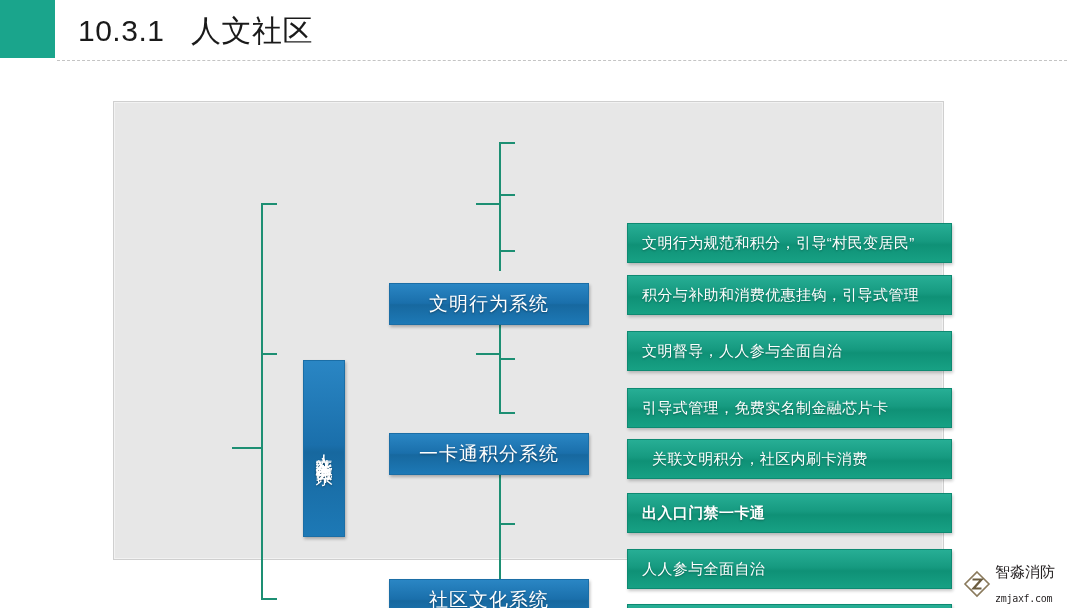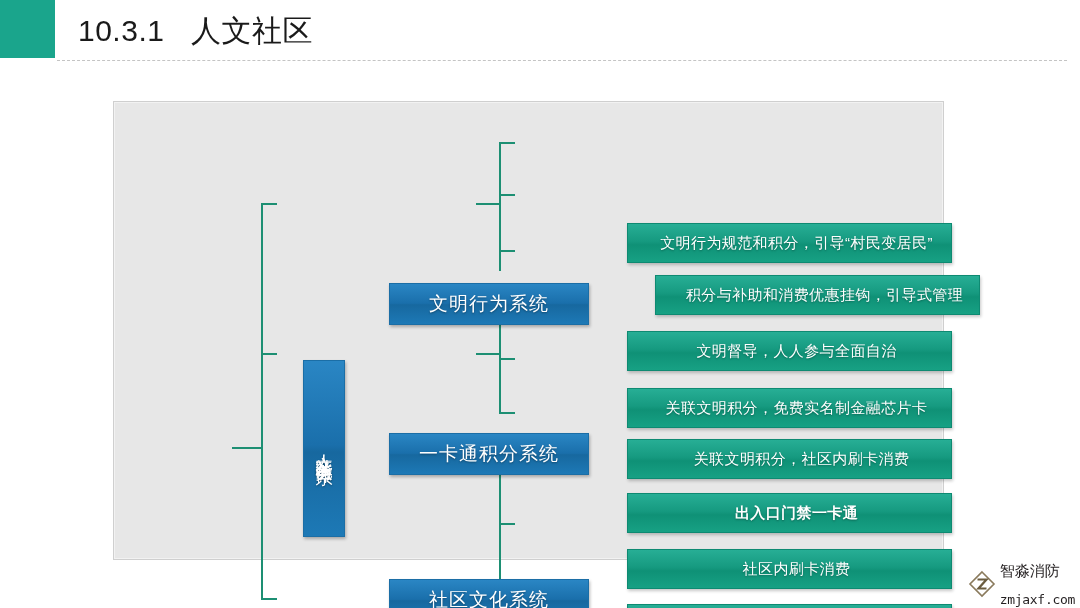--- a/index.html
+++ b/index.html
@@ -112,28 +112,28 @@
   }
   #l2-0 { left: 275px; top: 181px; }
   #l2-1 { left: 275px; top: 331px; text-align: right; }
   #l2-2 { left: 275px; top: 477px; }
 
   
   .node-l3 {
     left: 513px;
     width: 325px;
     height: 40px;
-    justify-content: center;
+    justify-content: flex-start;
     padding-left: 14px;
     font-size: 15px;
     letter-spacing: 0.4px;
     text-shadow: 0 1px 2px rgba(0,0,0,0.3);
   }
   #l3-0 { top: 121px; }
-  #l3-1 { top: 173px; margin-left: 28px; }
+  #l3-1 { top: 173px; }
   #l3-2 { top: 229px; font-family: Liberation Mono, monospace; }
   #l3-3 { top: 286px; }
   #l3-4 { top: 337px; padding-left: 24px; }
   #l3-5 { top: 391px; font-weight: bold; }
   #l3-6 { top: 447px; }
   #l3-7 { top: 502px; }
 
   
   .conn {
     position: absolute;
@@ -145,41 +145,40 @@
 
   
   #logo {
     position: absolute;
     left: 963px;
     top: 567px;
     width: 112px;
     height: 34px;
     display: flex;
     align-items: center;
-    justify-content: flex-end;
   }
   #logo-mark {
     width: 28px;
     height: 28px;
     flex: 0 0 28px;
     position: relative;
   }
   #logo-text {
     margin-left: 4px;
     line-height: 1;
   }
   #logo-cn {
     font-size: 15px;
     color: #231f20;
     letter-spacing: 0px;
     display: block;
     font-family: "Liberation Sans", "DejaVu Sans", sans-serif;
   }
   #logo-url {
-    font-size: 13px;
+    font-size: 10px;
     color: #231f20;
     display: block;
     margin-top: 15px;
     font-family: "DejaVu Sans Mono", "Liberation Mono", monospace;
     letter-spacing: -0.3px;
   }
 </style>
 </head>
 <body>
 
@@ -233,30 +232,30 @@
   <div class="node node-green node-l3" id="l3-0">
     <span>文明行为规范和积分，引导“村民变居民”</span>
   </div>
   <div class="node node-green node-l3" id="l3-1">
     <span>积分与补助和消费优惠挂钩，引导式管理</span>
   </div>
   <div class="node node-green node-l3" id="l3-2">
     <span>文明督导，人人参与全面自治</span>
   </div>
   <div class="node node-green node-l3" id="l3-3">
-    <span>关联文明积分，免费实名制金融芯片卡</span>
+    <span>引导式管理，免费实名制金融芯片卡</span>
   </div>
   <div class="node node-green node-l3" id="l3-4">
     <span>关联文明积分，社区内刷卡消费</span>
   </div>
   <div class="node node-green node-l3" id="l3-5">
     <span>出入口门禁一卡通</span>
   </div>
   <div class="node node-green node-l3" id="l3-6">
-    <span>社区内刷卡消费</span>
+    <span>人人参与全面自治</span>
   </div>
   <div class="node node-green node-l3" id="l3-7">
     
   </div>
 
 </div>
 
 <div id="logo">
   <div id="logo-mark">
     <svg width="28" height="28" viewBox="0 0 28 28" aria-hidden="true">

